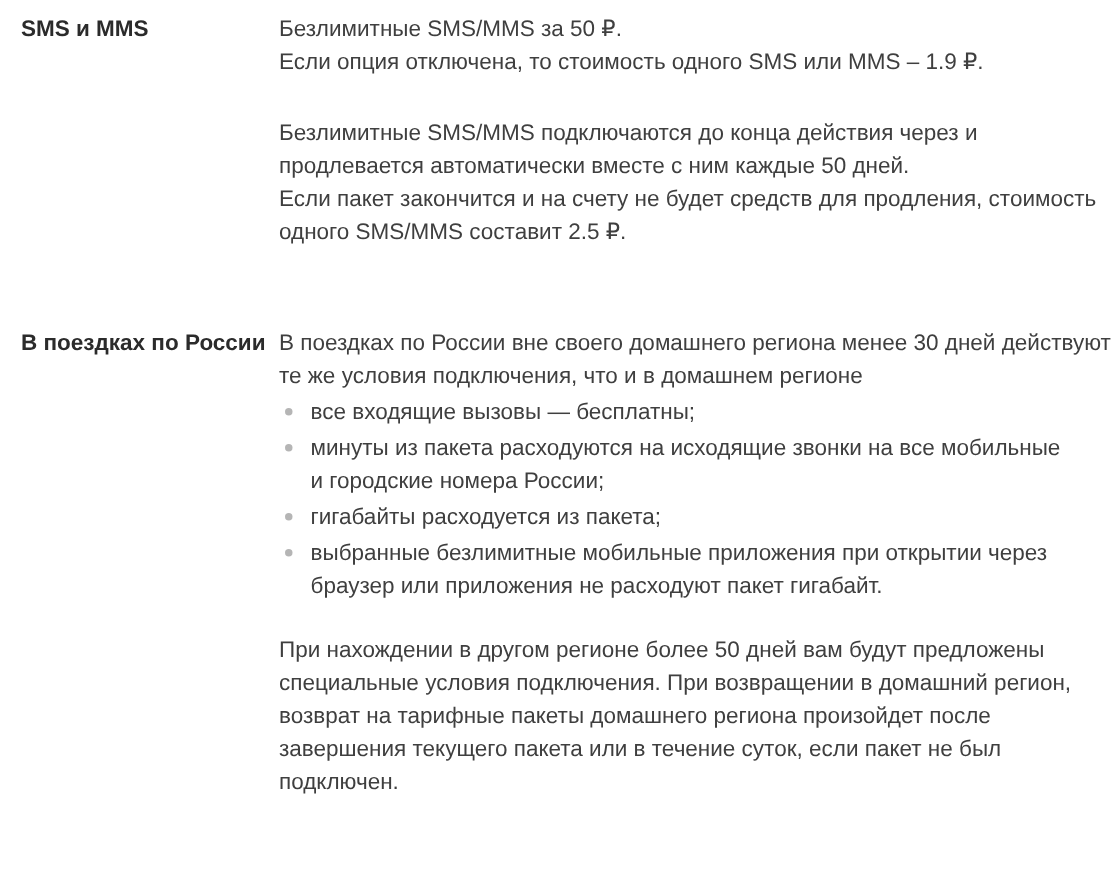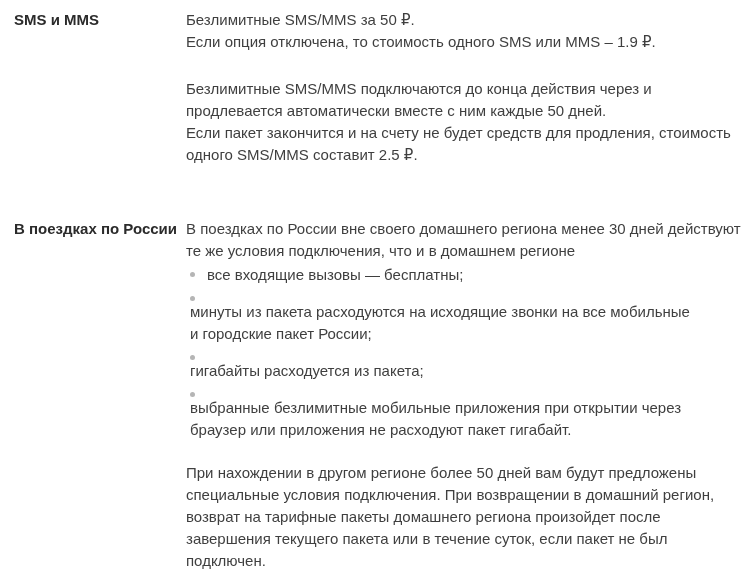--- a/index.html
+++ b/index.html
@@ -27,21 +27,21 @@
   .section-content{
     flex:1 1 auto;
     font-size:15px;line-height:22px;
   }
   .line{white-space:nowrap;}
   .para{margin:0;}
   .para + .para{margin-top:25px;}
   .sec-gap{height:52px;}
   .bullet-list{margin:2px 0 0 0;padding:0;list-style:none;}
   .bullet-item{display:flex;align-items:flex-start;padding-left:4px;}
-  .bullet-item + .bullet-item{margin-top:2px;flex-direction:column;}
+  .bullet-item + .bullet-item{margin-top:2px;}
   .bullet-dot{
     flex:0 0 5px;width:5px;height:5px;border-radius:50%;
     background:var(--bullet);
     margin:8px 12px 0 0;
   }
   .outro{margin-top:21px;}
 </style>
 </head>
 <body>
 
@@ -77,21 +77,21 @@
         <li class="bullet-item">
           <span class="bullet-dot"></span>
           <div>
             <div class="line">все входящие вызовы — бесплатны;</div>
           </div>
         </li>
         <li class="bullet-item">
           <span class="bullet-dot"></span>
           <div>
             <div class="line">минуты из пакета расходуются на исходящие звонки на все мобильные</div>
-            <div class="line">и городские пакет России;</div>
+            <div class="line">и городские номера России;</div>
           </div>
         </li>
         <li class="bullet-item">
           <span class="bullet-dot"></span>
           <div>
             <div class="line">гигабайты расходуется из пакета;</div>
           </div>
         </li>
         <li class="bullet-item">
           <span class="bullet-dot"></span>

